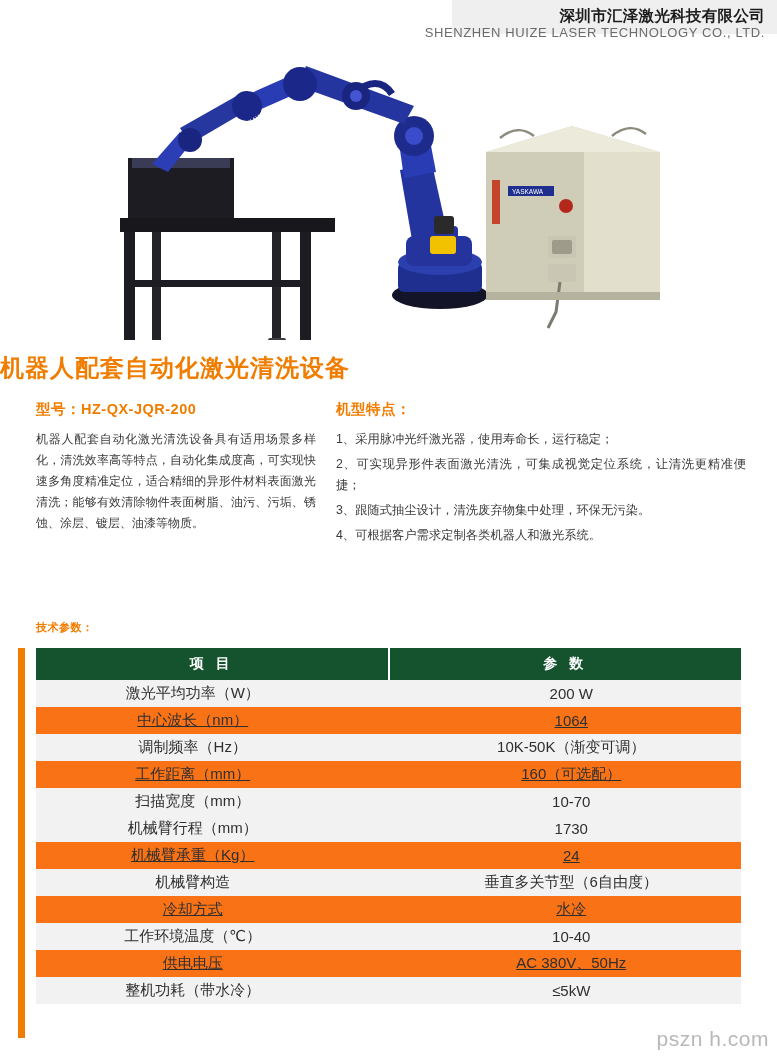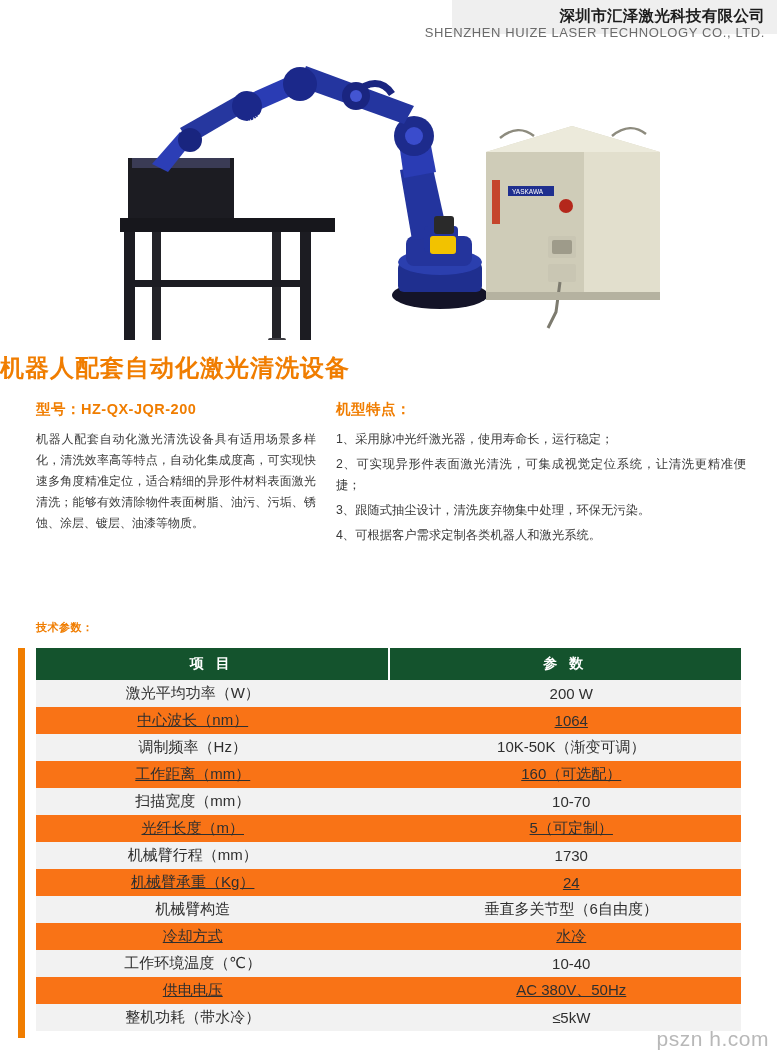--- a/index.html
+++ b/index.html
@@ -309,24 +309,20 @@
       <td class="v">10K-50K（渐变可调）</td>
     </tr>
     <tr class="even">
       <td class="k">工作距离（mm）</td>
       <td class="v">160（可选配）</td>
     </tr>
     <tr class="odd">
       <td class="k">扫描宽度（mm）</td>
       <td class="v">10-70</td>
     </tr>
-    <tr class="even">
-      <td class="k">光纤长度（m）</td>
-      <td class="v">5（可定制）</td>
-    </tr>
     <tr class="odd">
       <td class="k">机械臂行程（mm）</td>
       <td class="v">1730</td>
     </tr>
     <tr class="even">
       <td class="k">机械臂承重（Kg）</td>
       <td class="v">24</td>
     </tr>
     <tr class="odd">
       <td class="k">机械臂构造</td>

